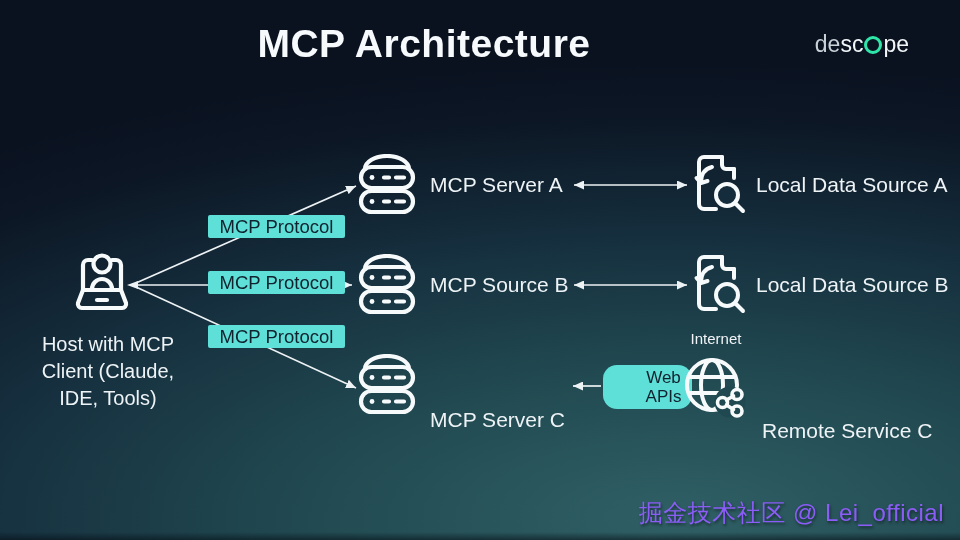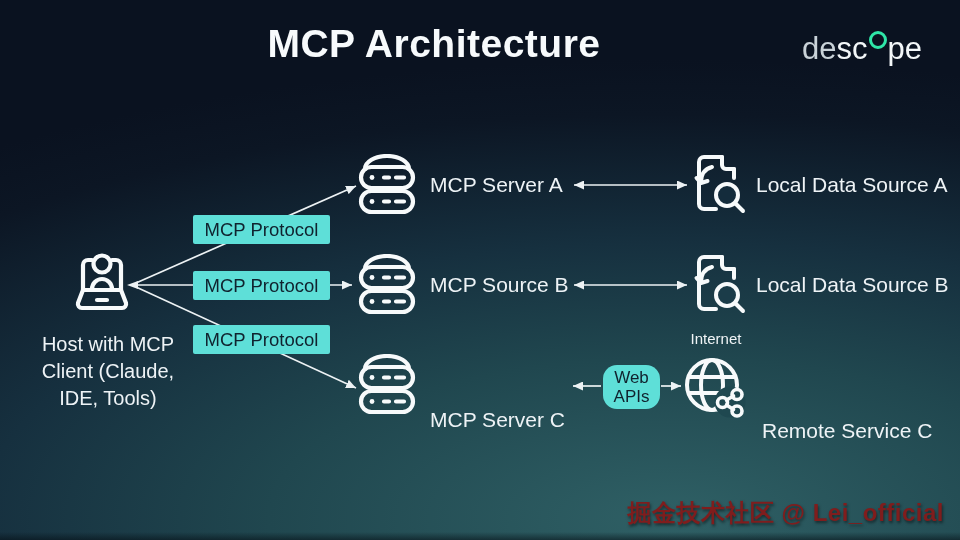--- a/index.html
+++ b/index.html
@@ -9,56 +9,56 @@
     background:radial-gradient(120% 85% at 70% 96%, #2f6065 0%, #20474f 35%, #16303f 60%, #0c1624 88%, #0a1220 100%);
   }
   body::after{
     content:"";position:absolute;left:0;right:0;bottom:0;height:8px;
     background:linear-gradient(to top, rgba(2,10,16,.5), transparent);
     pointer-events:none;
   }
   .abs{position:absolute;}
   .title{
     top:22px;left:0;width:848px;text-align:center;
-    color:#f7fafc;font-size:39px;font-weight:700;letter-spacing:.5px;margin-left:10px;
+    color:#f7fafc;font-size:39px;font-weight:700;letter-spacing:.5px;
   }
-  .logo{top:31px;right:38px;display:flex;align-items:flex-start;color:#fff;font-size:31px;}
+  .logo{top:31px;right:51px;display:flex;align-items:center;color:#fff;font-size:23px;}
   .logo .lt{font-weight:300;color:#c9d2d8;}
   .logo .bd{font-weight:400;color:#f2f6f8;}
   .logo .o-mark{
     display:inline-block;width:12px;height:12px;border-radius:50%;
     border:3px solid #2fe6a8;margin:0 1px;box-sizing:content-box;
   }
   .host-label{
     left:12px;top:331px;width:192px;text-align:center;
     color:#eef3f6;font-size:20px;line-height:27px;white-space:pre-line;
   }
   .proto-box{
-    left:193px;width:137px;height:29px;background:#5edfd8;border-radius:2px;
+    left:208px;width:137px;height:23px;background:#5edfd8;border-radius:2px;
     display:flex;align-items:center;justify-content:center;
     color:#10222e;font-size:18.5px;
   }
   .pb1{top:215px;} .pb2{top:271px;} .pb3{top:325px;}
   .node-label{
     color:#eef3f6;font-size:21px;line-height:28px;white-space:nowrap;
   }
   .sv-a{left:430px;top:171px;} .sv-b{left:430px;top:271px;} .sv-c{left:430px;top:372px;margin-top:34px;}
   .ds-a{left:756px;top:171px;} .ds-b{left:756px;top:271px;}
   .remote-label{left:762px;top:373px;margin-top:44px;}
   .webapis-box{
     left:603px;top:365px;width:57px;height:44px;background:#5edfd8;border-radius:14px;
     display:flex;align-items:center;justify-content:center;text-align:center;
-    color:#10222e;font-size:17px;line-height:19px;white-space:pre-line;
+    color:#10222e;font-size:17px;line-height:19px;white-space:pre-line;padding-left:32px;
   }
   .internet-label{
     left:666px;top:330px;width:100px;text-align:center;
     color:#f0f4f6;font-size:15px;
   }
   .watermark{
-    right:16px;bottom:11px;color:#7f1d1d;font-size:24px;font-weight:700;
+    right:16px;bottom:11px;color:#8b5cf6;font-size:24px;font-weight:400;
     text-shadow:1px 2px 3px rgba(0,0,0,.5);letter-spacing:.5px;
   }
   svg{display:block;}
   .icon path,.icon rect,.icon circle,.icon ellipse,.icon line{vector-effect:none;}
 </style>
 </head>
 <body>
 
 <svg class="abs" style="left:0;top:0;" width="960" height="540" viewBox="0 0 960 540">
   <defs>

